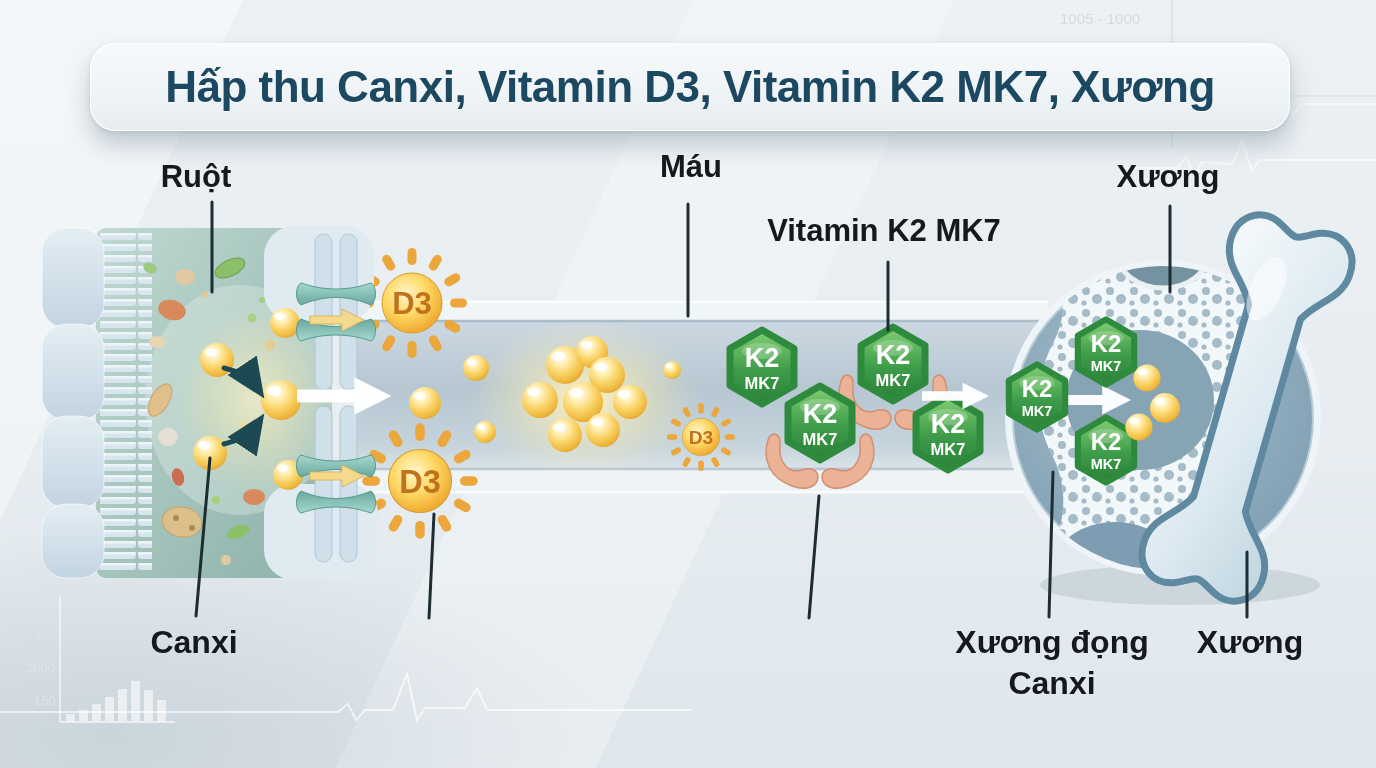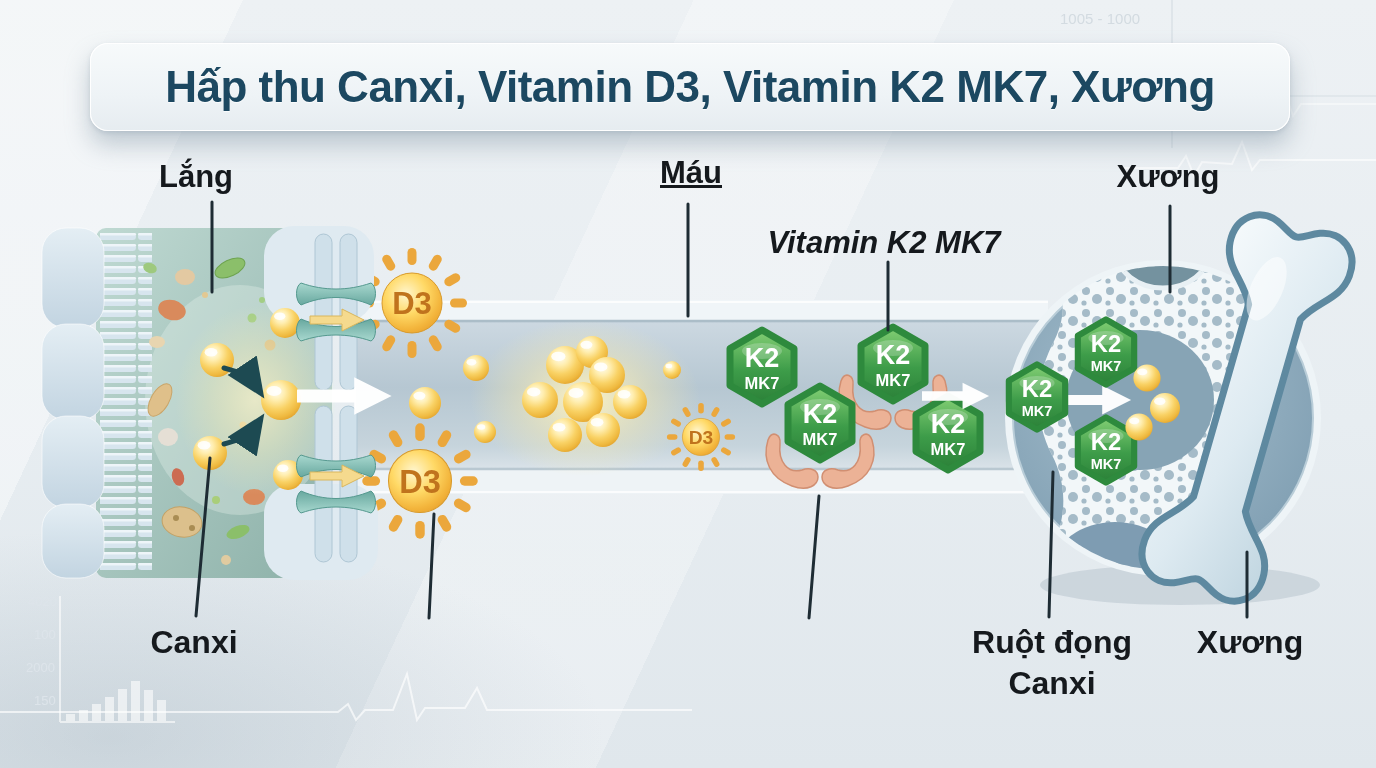--- a/index.html
+++ b/index.html
@@ -7,21 +7,21 @@
     position:relative; width:1376px; height:768px; overflow:hidden;
     font-family:"Liberation Sans",sans-serif;
     background:
       radial-gradient(60% 45% at 8% 96%, rgba(150,168,180,.30), transparent 60%),
       linear-gradient(115deg, rgba(255,255,255,.40) 0 14%, rgba(255,255,255,0) 14% 40%, rgba(255,255,255,.28) 40% 55%, rgba(255,255,255,0) 55%),
       linear-gradient(180deg,#edf1f4 0%,#e7edf1 55%,#e0e7ec 100%);
   }
   #art{position:absolute;left:0;top:0;z-index:1;}
   .banner{
     position:absolute; left:90px; top:43px; width:1200px; height:88px; z-index:3;
-    border-radius:18px;
+    border-radius:26px;
     background:linear-gradient(180deg,#f7fafb 0%,#eef3f6 60%,#e6ecf0 100%);
     box-shadow:0 14px 24px rgba(128,148,163,.45), 0 2px 4px rgba(128,148,163,.25), inset 0 0 0 1px #ffffff;
     display:flex; align-items:center; justify-content:center;
   }
   .banner h1{
     margin:0; font-size:44px; font-weight:700; color:#1c4861; letter-spacing:-.5px;
     text-shadow:0 1px 1px rgba(255,255,255,.8);
     font-family:"Liberation Sans",sans-serif;
   }
   .label{
@@ -336,29 +336,29 @@
       <line x1="819" y1="496" x2="809" y2="618"></line>
       <line x1="1053" y1="472" x2="1049" y2="617"></line>
       <line x1="1247" y1="552" x2="1247" y2="617"></line>
     </g>
   </svg>
 
   <div class="banner">
     <h1>Hấp thu Canxi, Vitamin D3, Vitamin K2 MK7, Xương</h1>
   </div>
 
-  <div class="label small" style="left:196px; top:156px;">Lắng</div>
-  <div class="label small" style="left:691px; top:152px;text-decoration:underline;">Máu</div>
+  <div class="label small" style="left:196px; top:156px;">Ruột</div>
+  <div class="label small" style="left:691px; top:146px;">Máu</div>
   <div class="label small" style="left:1168px; top:156px;">Xương</div>
-  <div class="label small" style="left:884px; top:222px;font-style:italic;">Vitamin K2 MK7</div>
+  <div class="label small" style="left:884px; top:210px;">Vitamin K2 MK7</div>
 
   <div class="label" style="left:194px; top:622px;">
     <div>Canxi</div>
   </div>
   <div class="label" style="left:1052px; top:622px;">
-    <div>Ruột đọng</div>
+    <div>Xương đọng</div>
     <div>Canxi</div>
   </div>
   <div class="label" style="left:1250px; top:622px;">
     <div>Xương</div>
   </div>
 
 </div>
 
 </body></html>

